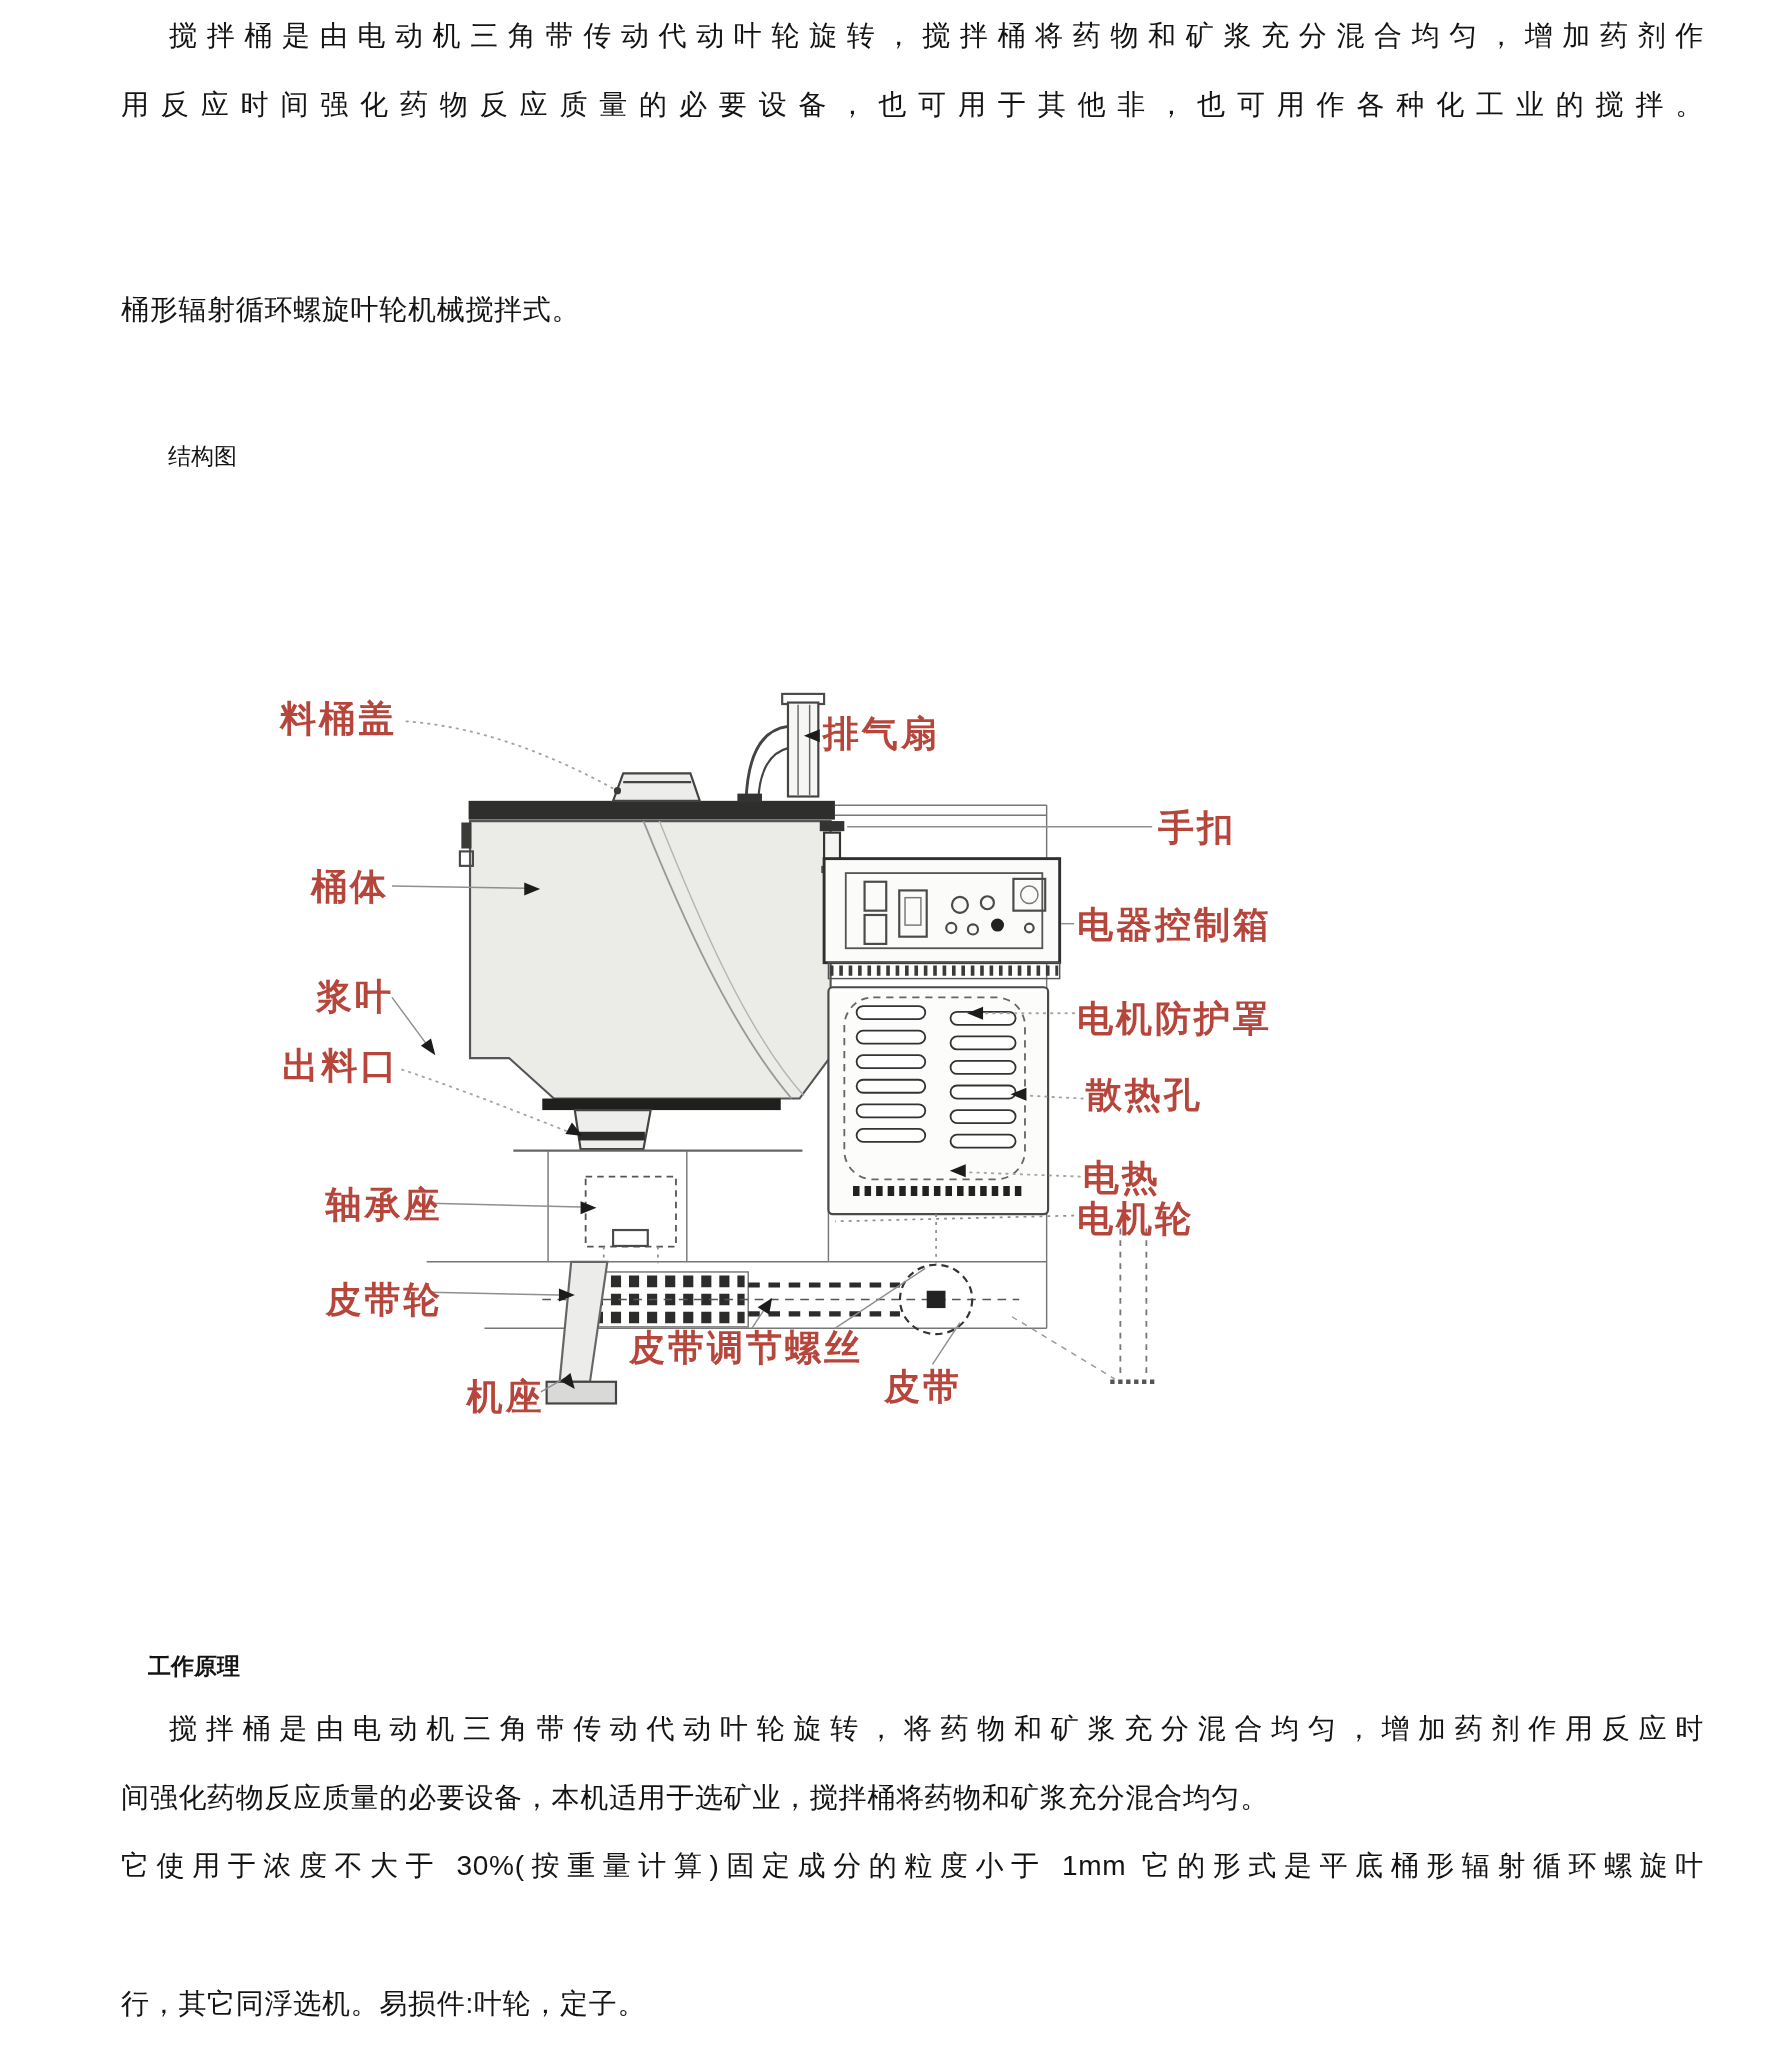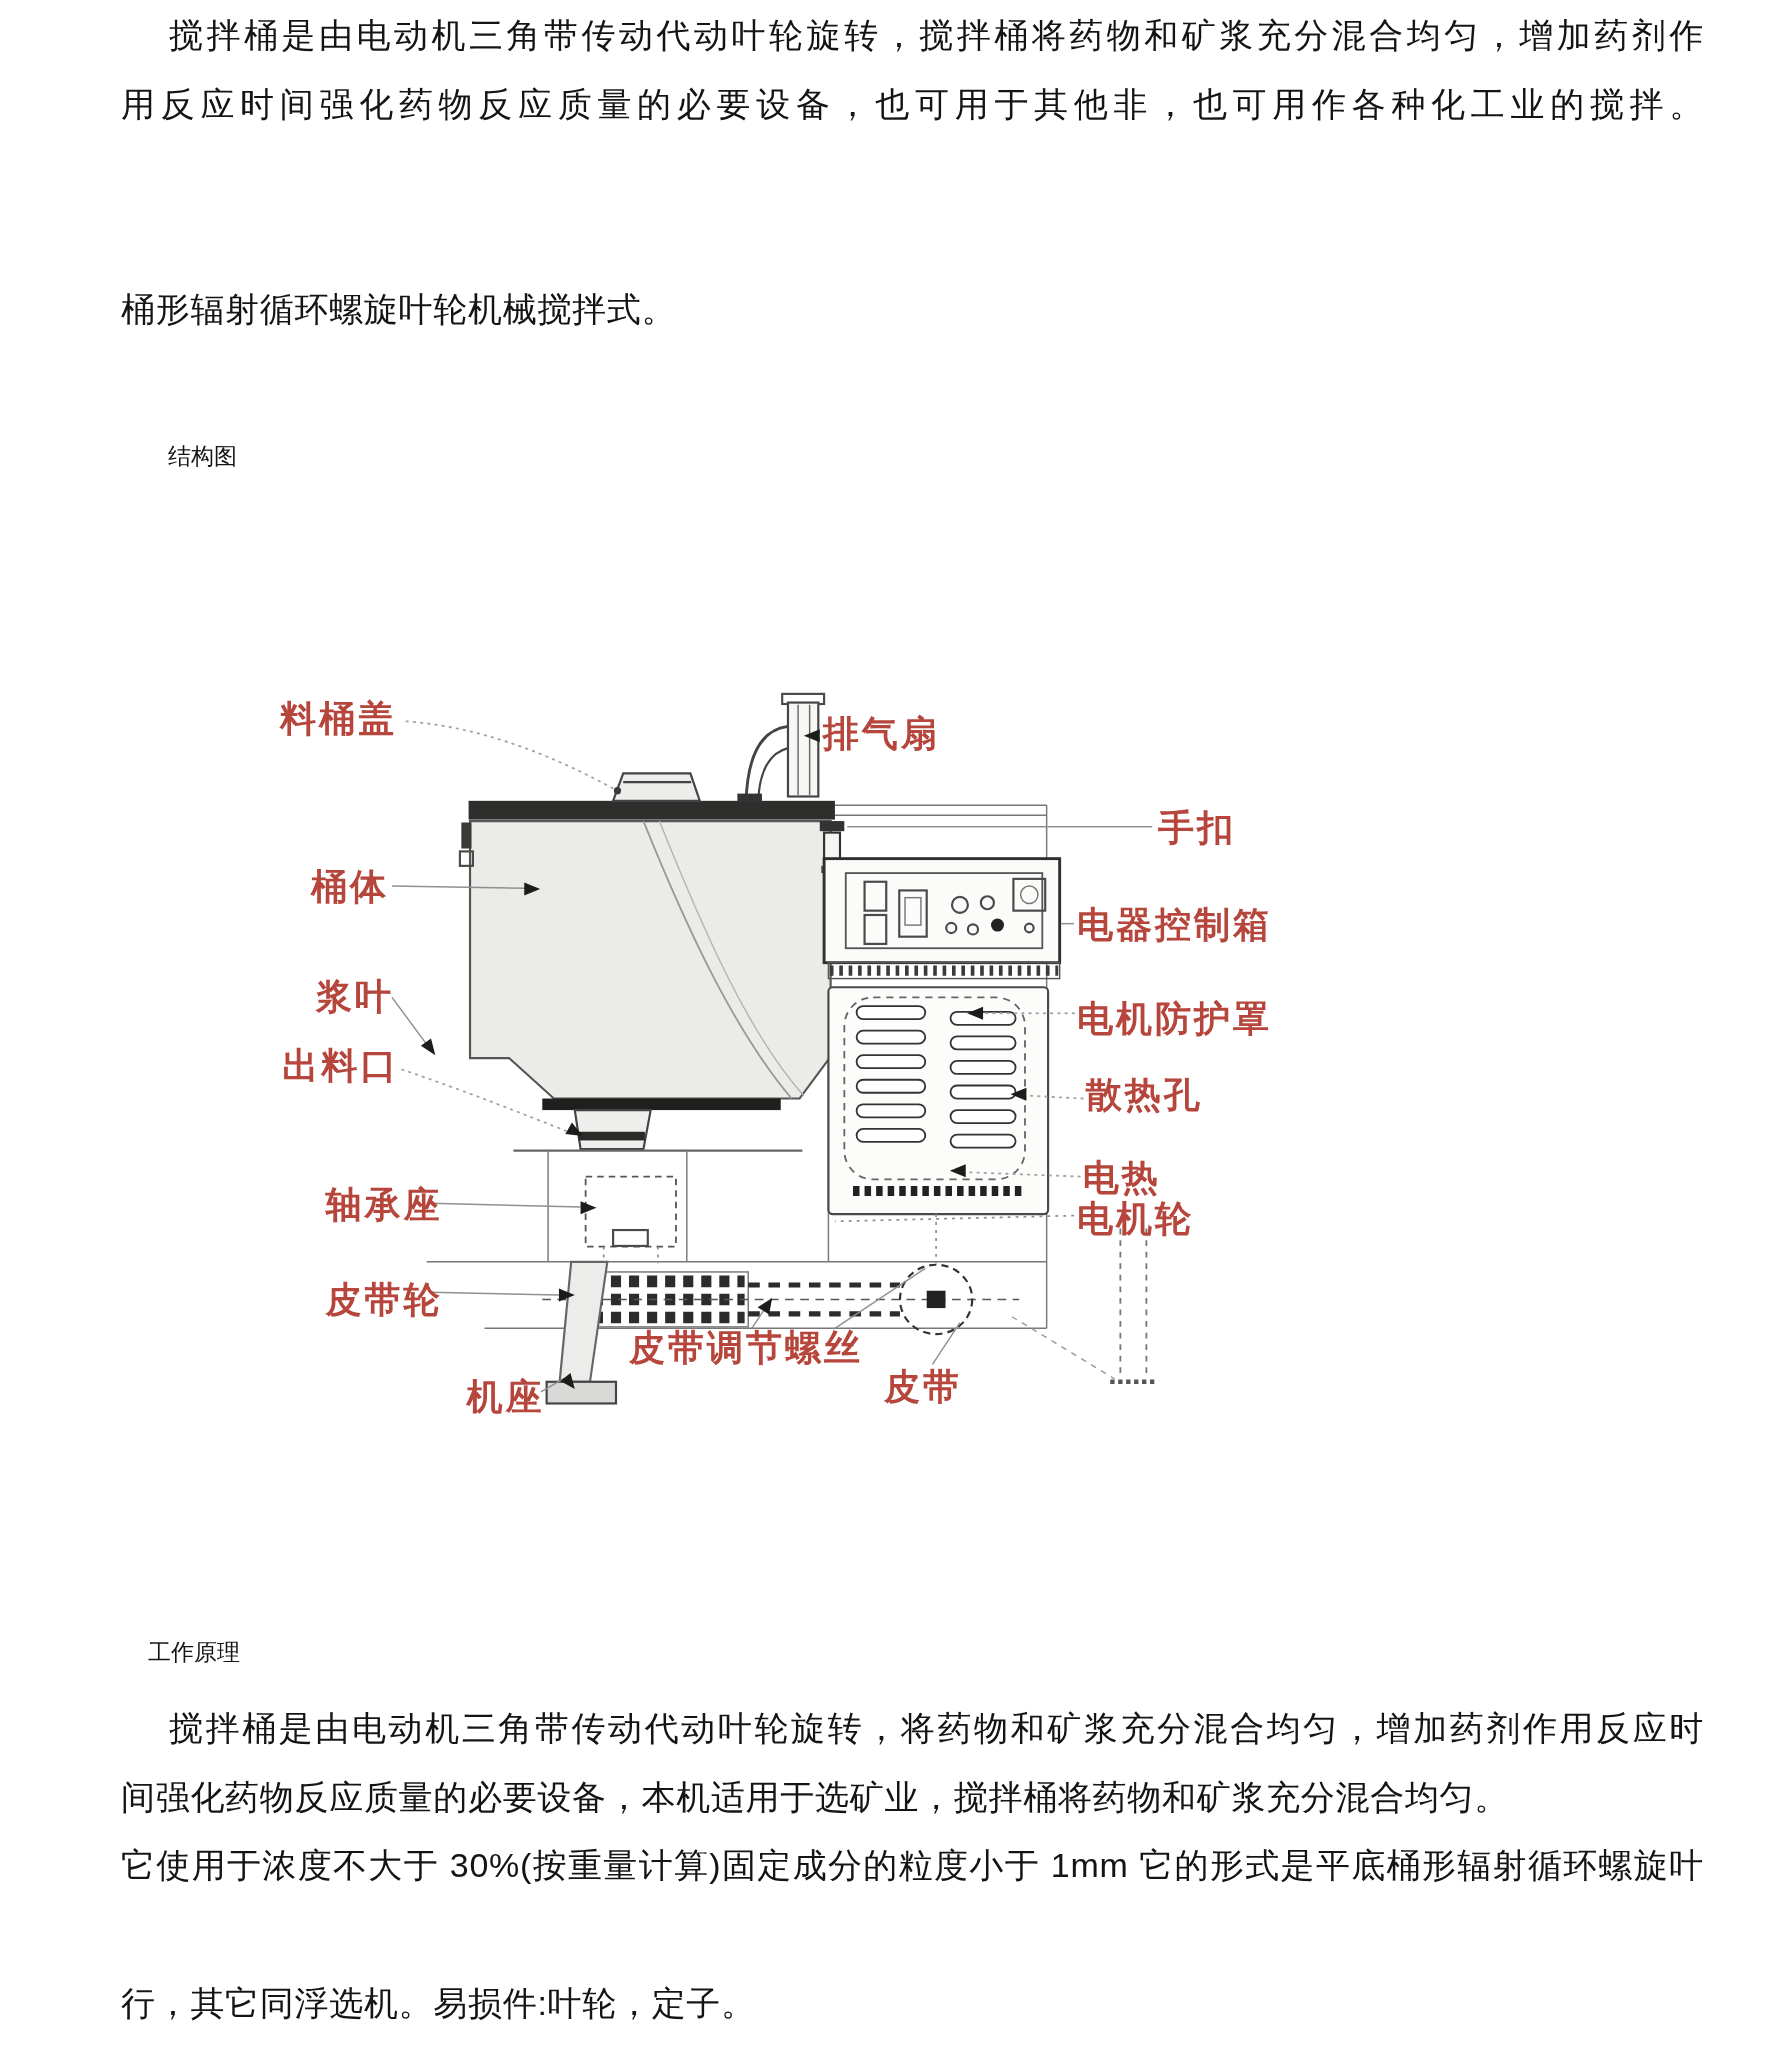--- a/index.html
+++ b/index.html
@@ -2,26 +2,26 @@
 <html style="font-size:11.6px"><head>
 <meta charset="utf-8">
 <style>
   html,body { margin:0; padding:0; background:#ffffff; }
   .page {
     position:relative; width:1791px; height:2046px; background:#ffffff;
     font-family:"Liberation Sans", sans-serif; color:#141414; overflow:hidden;
   }
   .t-line {
     position:absolute; left:121px; width:1583px; height:45px;
-    font-size:34px; line-height:45px; letter-spacing:0.7px; white-space:nowrap;
+    font-size:28px; line-height:45px; letter-spacing:0.7px; white-space:nowrap;
   }
   .t-line.j { white-space:normal; text-align:justify; text-align-last:justify; }
   .t-line.ind { text-indent:48px; }
   .sec-head { position:absolute; font-size:23px; }
-  .sec-head.bold { font-weight:normal; }
+  .sec-head.bold { font-weight:bold;margin-top:14px; }
   svg text.dlabel {
     fill:#b6463c; font-size:50px; font-weight:bold; letter-spacing:4px;
     font-family:"Liberation Sans", sans-serif;
   }
   .ln  { stroke:#8f8f8f; stroke-width:2; fill:none; }
   .dot { stroke:#a5a5a5; stroke-width:2.6; fill:none; stroke-dasharray:2,8; stroke-linecap:round; }
   .dsh { stroke:#8f8f8f; stroke-width:2.4; fill:none; stroke-dasharray:4,7; }
   .arw { fill:#1c1c1a; stroke:none; }
   .mc  { stroke:#4a4a4a; stroke-width:3; fill:none; }
   .mcl { stroke:#777; stroke-width:2; fill:none; }

